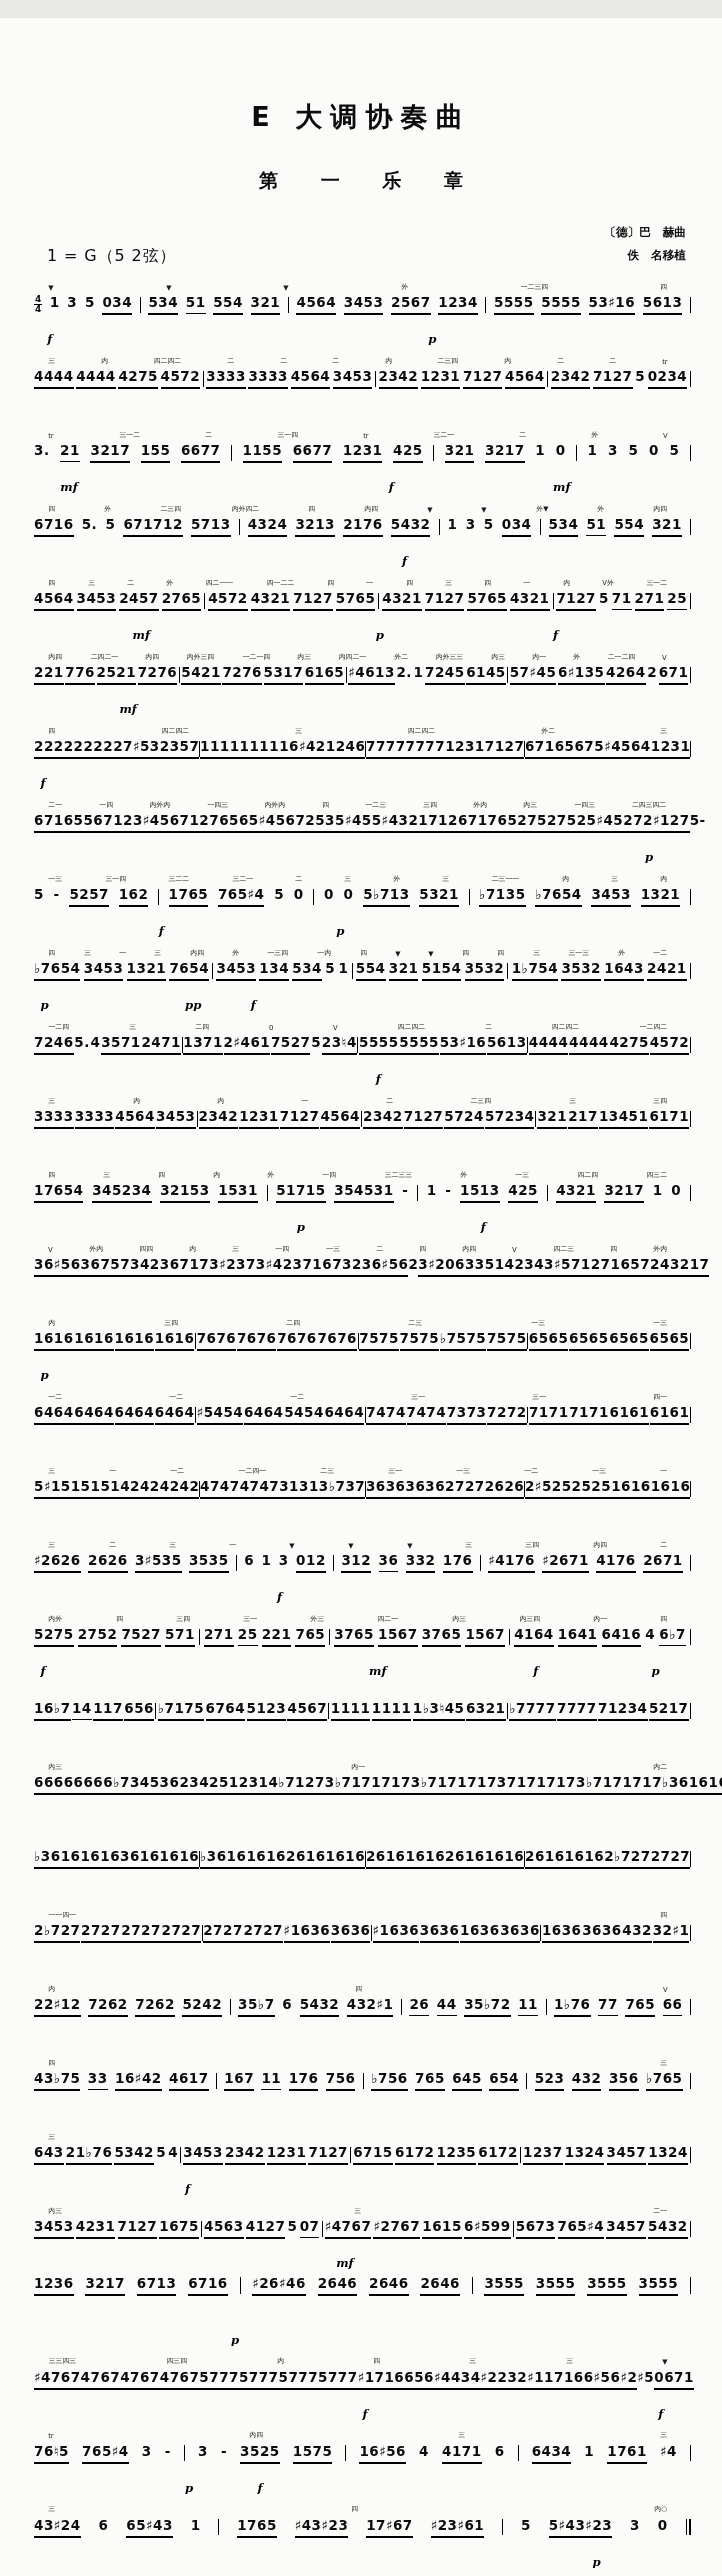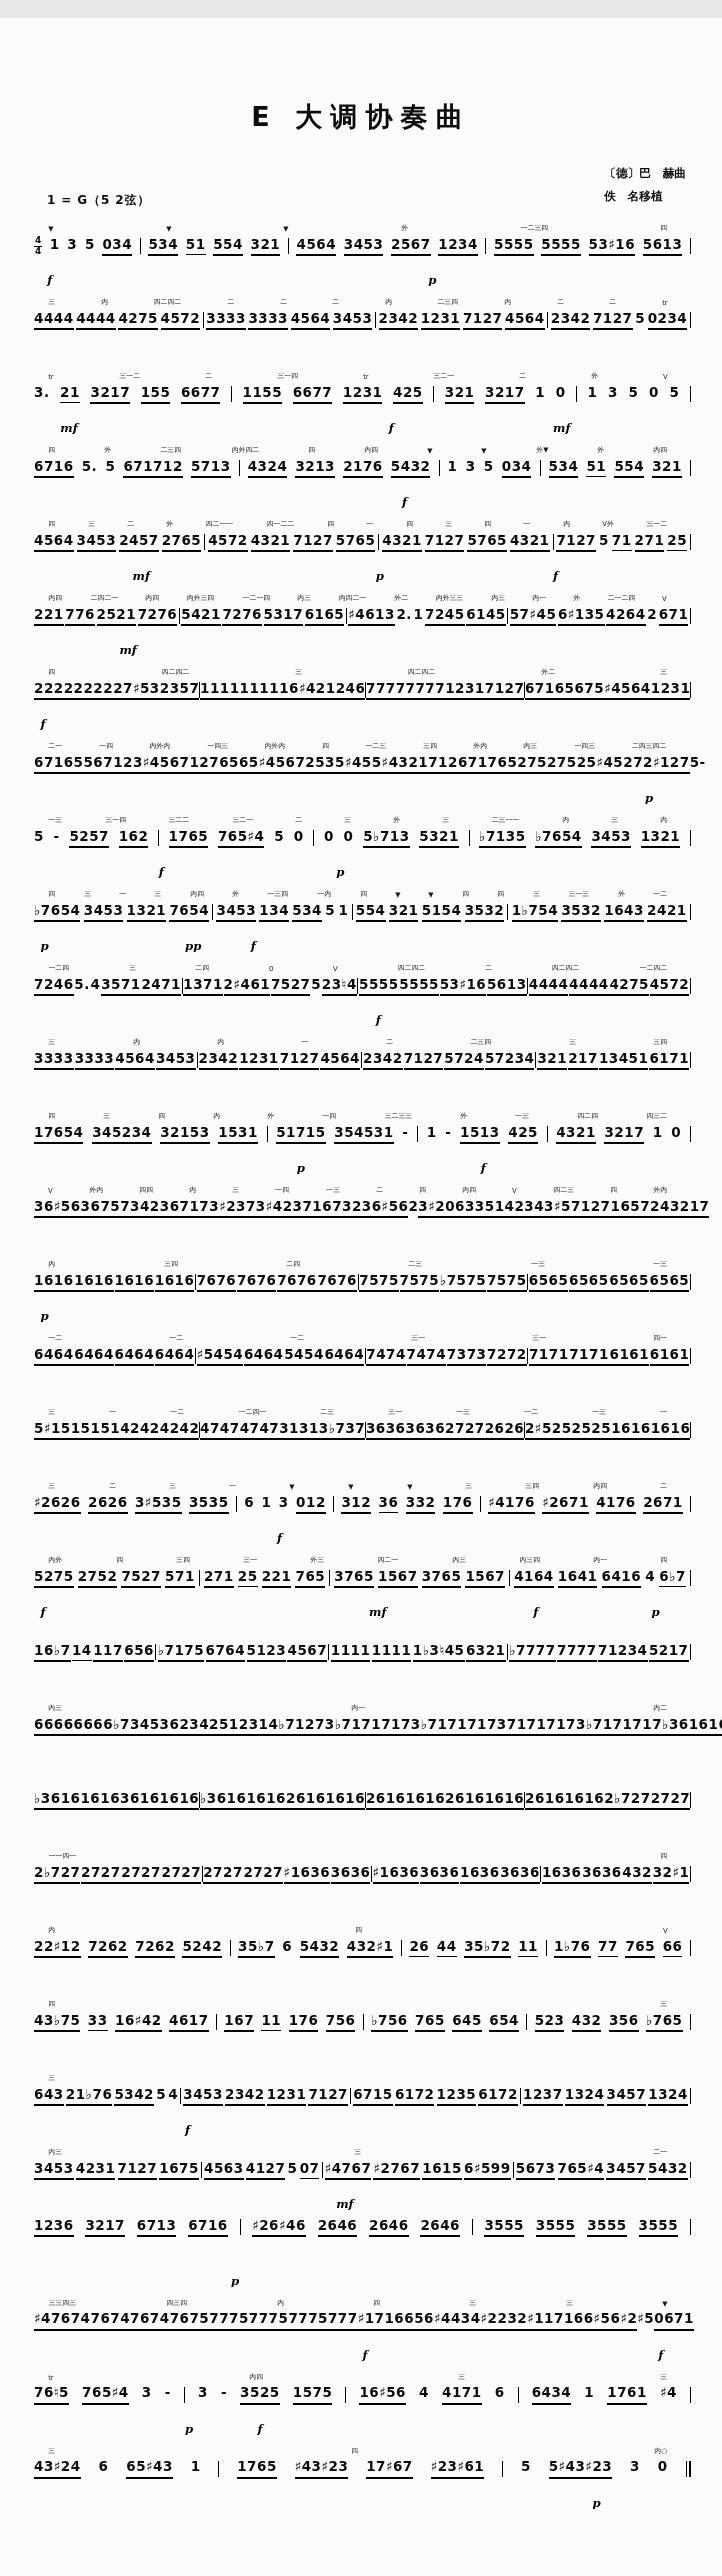--- a/index.html
+++ b/index.html
@@ -12,22 +12,22 @@
     letter-spacing:8.1px;font-family:"DejaVu Sans",sans-serif;
   }
   .subtitle{
     text-align:center;font-size:19px;font-weight:bold;letter-spacing:18px;
     margin-top:32.5px;text-indent:18px;
   }
   .meta{
     display:flex;justify-content:space-between;align-items:flex-end;
     padding:27px 36px 0 47px;
   }
-  .key{font-size:12px;font-weight:bold;letter-spacing:0.9px;}
-  .composer{text-align:left;font-size:11.7px;line-height:2.0;font-weight:bold;}
+  .key{font-size:16px;font-weight:normal;letter-spacing:0.9px;}
+  .composer{text-align:right;font-size:11.7px;line-height:2.0;font-weight:bold;}
   .score{padding:7.2px 31px 0 34px;}
   .sys{position:relative;height:74px;}
   .marks{
     display:flex;justify-content:space-between;align-items:flex-end;
     height:11.7px;padding:5.4px 23.5px 0 14.4px;font-size:7.2px;color:#1a1a1a;
     overflow:hidden;letter-spacing:0;
   }
   .mk{white-space:nowrap;transform:scale(.95);}
   .notes{
     display:flex;justify-content:space-between;align-items:baseline;
@@ -44,20 +44,21 @@
   .dyn{
     position:absolute;bottom:2.7px;font-family:"DejaVu Serif",serif;
     font-style:italic;font-weight:bold;font-size:11.7px;color:#000;
   }
 </style>
 </head>
 <body>
 
 <div class="page">
   <div class="title">E 大调协奏曲</div>
+  <div class="subtitle">第 一 乐 章</div>
   <div class="meta">
     <div class="key">1 = G（5 2弦）</div>
     <div class="composer">
       <div>〔德〕巴　赫曲</div>
       <div>佚　名移植</div>
     </div>
   </div>
   <div class="score">
       <div class="sys">
         <div class="marks">

